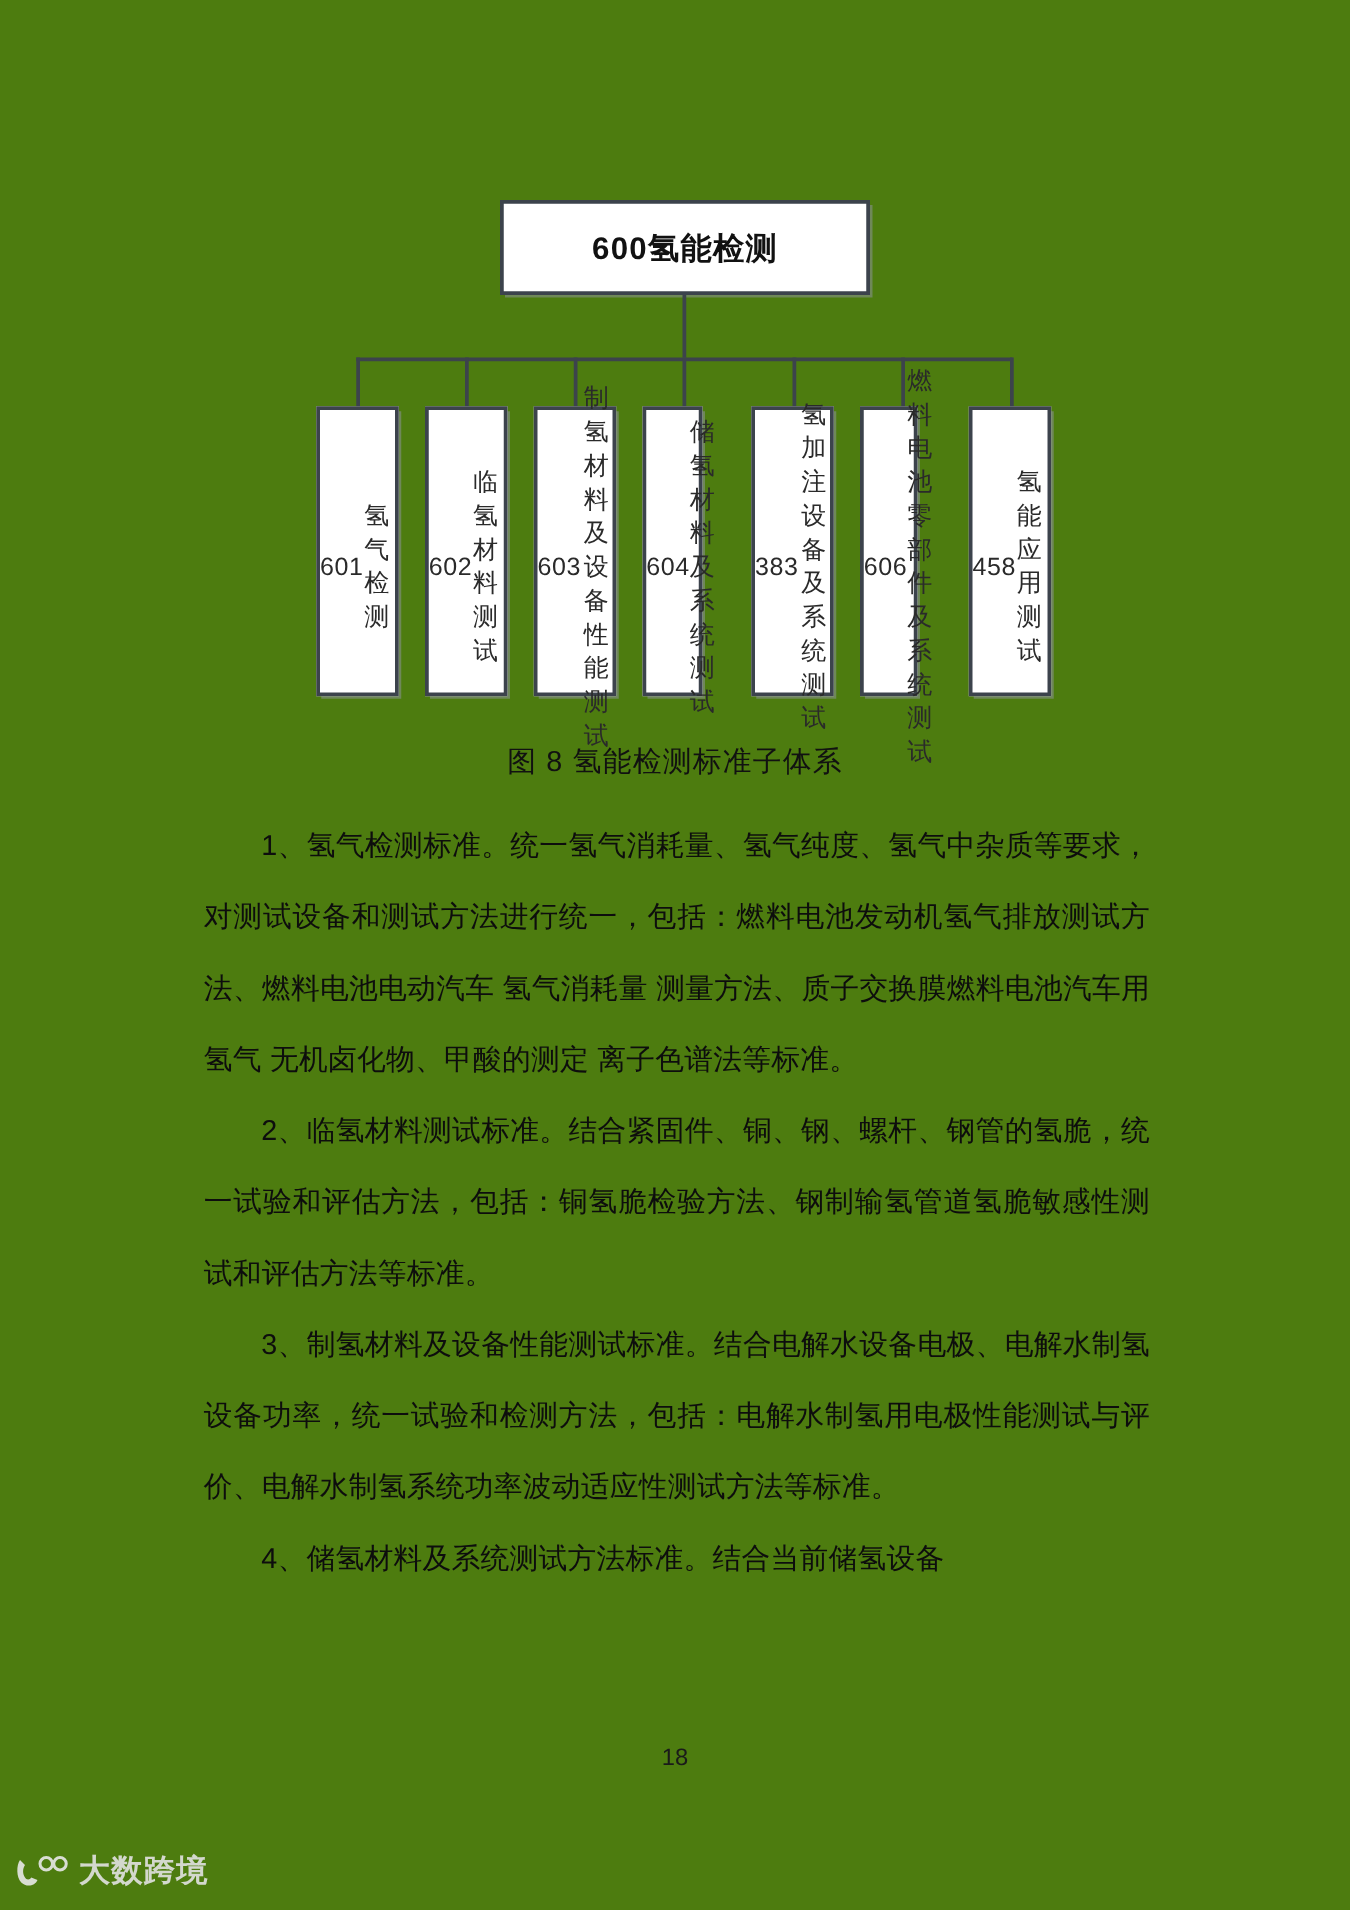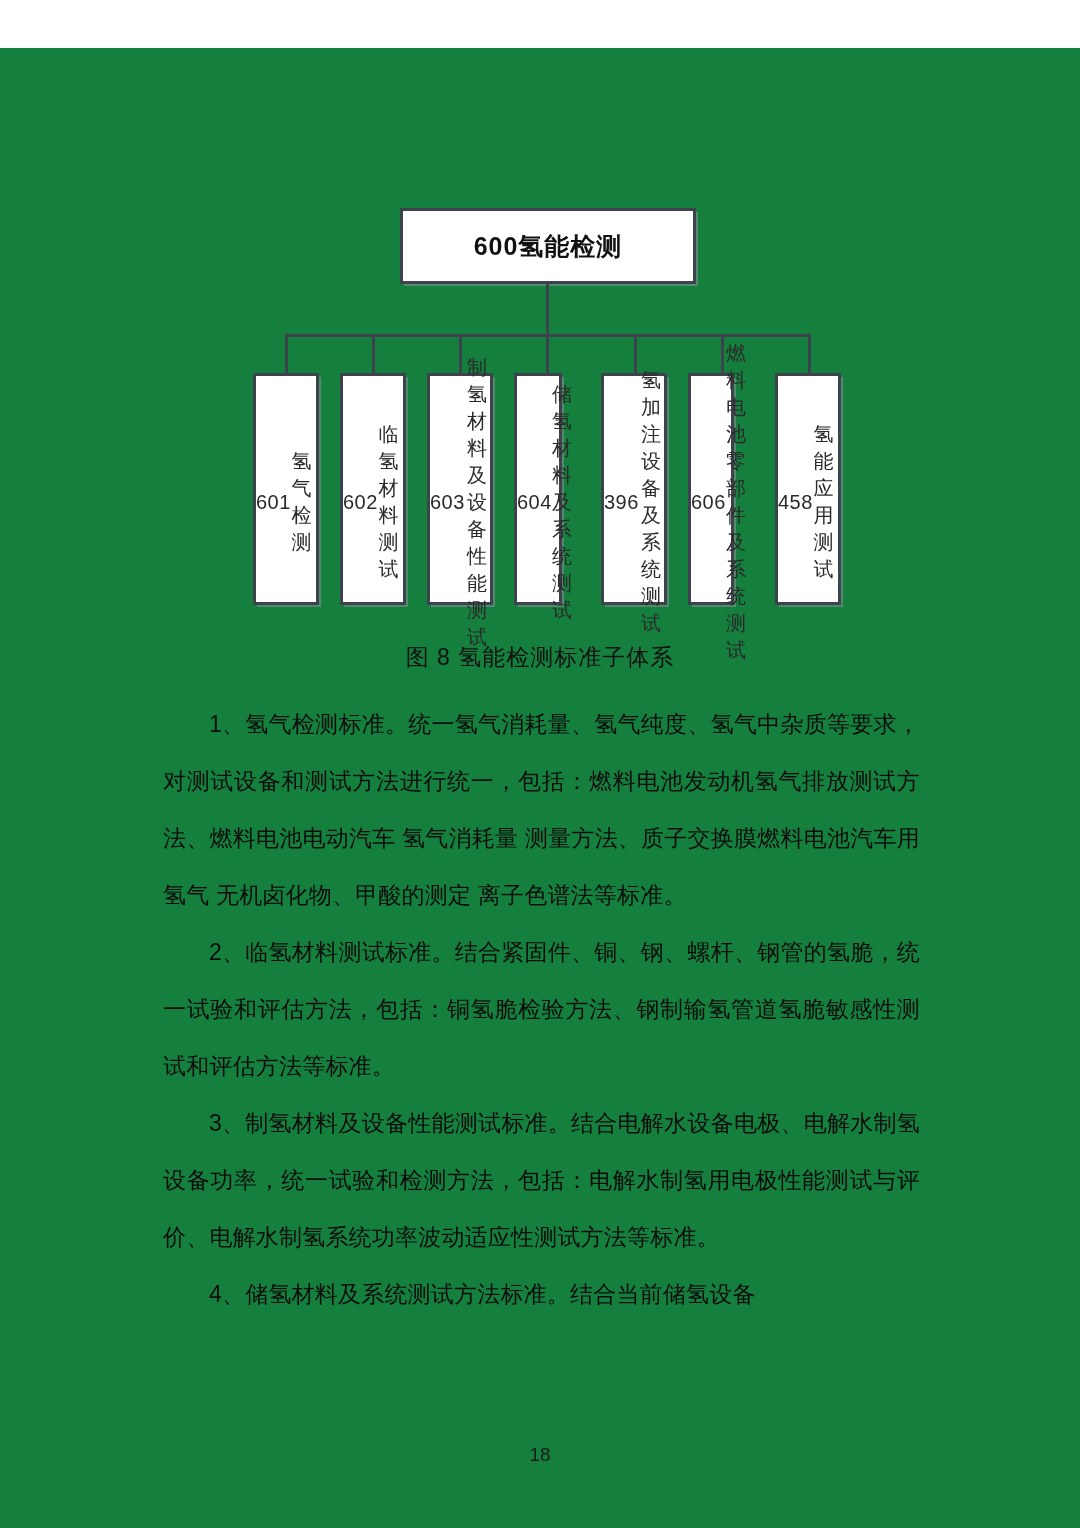--- a/index.html
+++ b/index.html
@@ -12,22 +12,21 @@
     height: 1528px;
     position: relative;
     overflow: hidden;
     font-family: "Liberation Sans", "DejaVu Sans", sans-serif;
     color: #111111;
   }
 
   .page {
     position: absolute;
     inset: 0;
-    background: #15803d;
-    margin-top: 48px;
+    background: #4d7c0f;
   }
 
   
   .figure {
     position: absolute;
     left: 0;
     top: 0;
     width: 1080px;
     height: 580px;
   }
@@ -189,21 +188,21 @@
       <span class="leaf-code">603</span>
       <span class="leaf-text">制氢材料及设备性能测试</span>
     </div>
 
     <div class="node leaf-node" style="left:514px; width:48px;">
       <span class="leaf-code">604</span>
       <span class="leaf-text">储氢材料及系统测试</span>
     </div>
 
     <div class="node leaf-node" style="left:601px; width:66px;">
-      <span class="leaf-code">396</span>
+      <span class="leaf-code">383</span>
       <span class="leaf-text">氢加注设备及系统测试</span>
     </div>
 
     <div class="node leaf-node" style="left:688px; width:46px;">
       <span class="leaf-code">606</span>
       <span class="leaf-text">燃料电池零部件及系统测试</span>
     </div>
 
     <div class="node leaf-node" style="left:775px; width:66px;">
       <span class="leaf-code">458</span>

